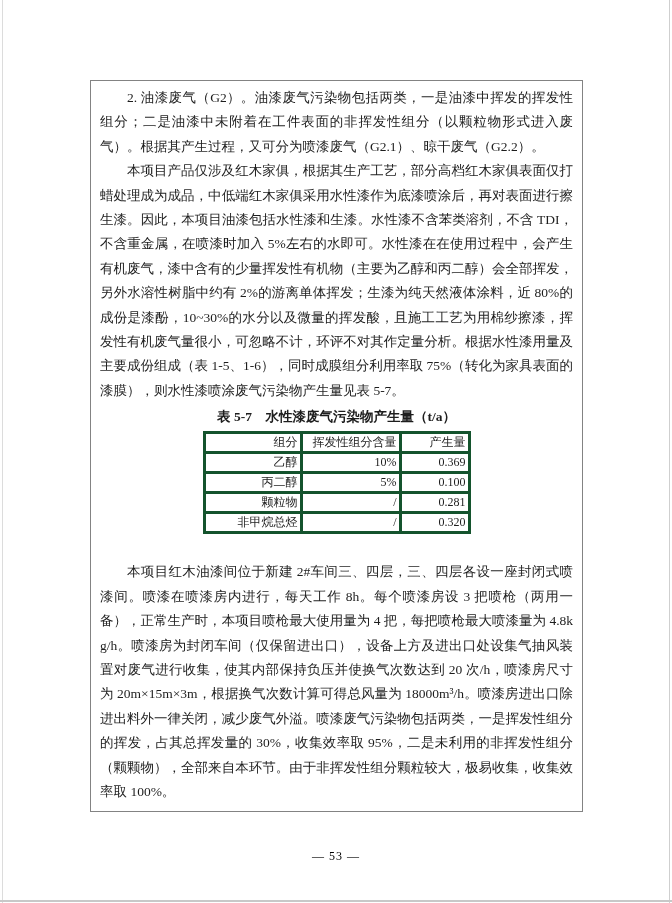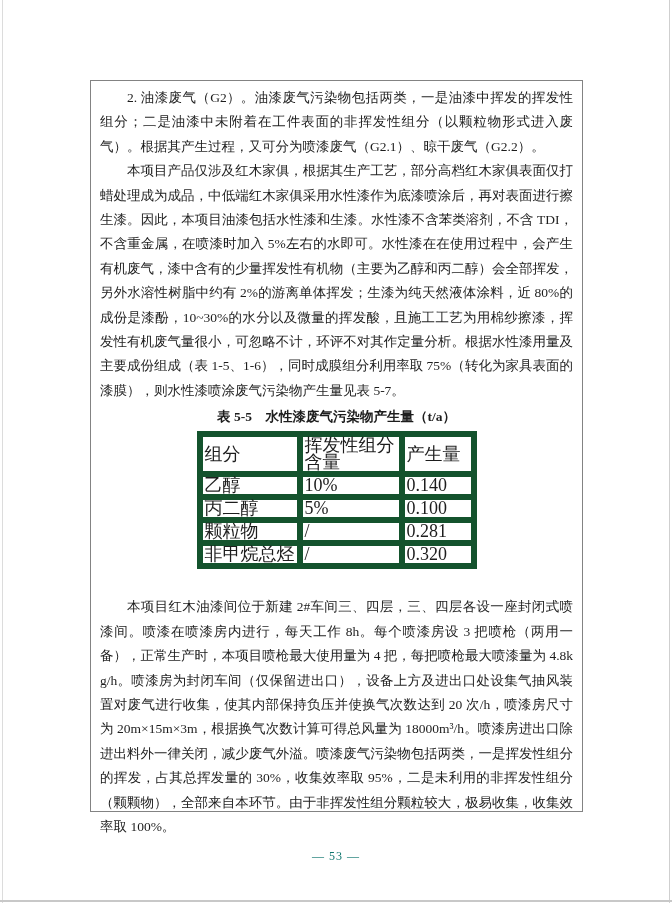--- a/index.html
+++ b/index.html
@@ -42,71 +42,71 @@
     font-weight: bold;
     font-size: 13.5px;
     line-height: 24px;
   }
   table.pollutant {
     border-collapse: collapse;
     margin: 2px auto 0 auto;
     border: 1.5px solid #3c3c3c;
   }
   table.pollutant th, table.pollutant td {
-    border: 6px solid #14532d;
+    border: 3px solid #14532d;
     font-weight: normal;
-    font-size: 18px;
+    font-size: 12px;
     line-height: 17px;
     height: 17px;
-    text-align: left;
+    text-align: right;
     vertical-align: middle;
     padding: 0 2px;
   }
   .col-component { width: 90px; }
   .col-content   { width: 92px; }
   .col-amount    { width: 62px; }
   .para-after-table { margin-top: 26px !important; }
   .page-number {
     position: absolute;
     top: 849px;
     left: 0;
     width: 672px;
     text-align: center;
     font-size: 12px;
-    color: #0f766e;
+    color: #000000;
     letter-spacing: 1px;
   }
 </style>
 </head>
 <body>
 
 <div class="page">
   <div class="edge-left"></div>
   <div class="edge-right"></div>
   <div class="edge-bottom"></div>
 
   <div class="text-frame">
     <p class="body-para">2. 油漆废气（G2）。油漆废气污染物包括两类，一是油漆中挥发的挥发性组分；二是油漆中未附着在工件表面的非挥发性组分（以颗粒物形式进入废气）。根据其产生过程，又可分为喷漆废气（G2.1）、晾干废气（G2.2）。</p>
     <p class="body-para">本项目产品仅涉及红木家俱，根据其生产工艺，部分高档红木家俱表面仅打蜡处理成为成品，中低端红木家俱采用水性漆作为底漆喷涂后，再对表面进行擦生漆。因此，本项目油漆包括水性漆和生漆。水性漆不含苯类溶剂，不含 TDI，不含重金属，在喷漆时加入 5%左右的水即可。水性漆在在使用过程中，会产生有机废气，漆中含有的少量挥发性有机物（主要为乙醇和丙二醇）会全部挥发，另外水溶性树脂中约有 2%的游离单体挥发；生漆为纯天然液体涂料，近 80%的成份是漆酚，10~30%的水分以及微量的挥发酸，且施工工艺为用棉纱擦漆，挥发性有机废气量很小，可忽略不计，环评不对其作定量分析。根据水性漆用量及主要成份组成（表 1-5、1-6），同时成膜组分利用率取 75%（转化为家具表面的漆膜），则水性漆喷涂废气污染物产生量见表 5-7。</p>
 
-    <div class="table-title">表 5-5　水性漆废气污染物产生量（t/a）</div>
+    <div class="table-title">表 5-7　水性漆废气污染物产生量（t/a）</div>
 
     <table class="pollutant">
       <thead>
         <tr>
           <th class="col-component">组分</th>
           <th class="col-content">挥发性组分含量</th>
           <th class="col-amount">产生量</th>
         </tr>
       </thead>
       <tbody>
         <tr>
           <td>乙醇</td>
           <td>10%</td>
-          <td>0.140</td>
+          <td>0.369</td>
         </tr>
         <tr>
           <td>丙二醇</td>
           <td>5%</td>
           <td>0.100</td>
         </tr>
         <tr>
           <td>颗粒物</td>
           <td>/</td>
           <td>0.281</td>

